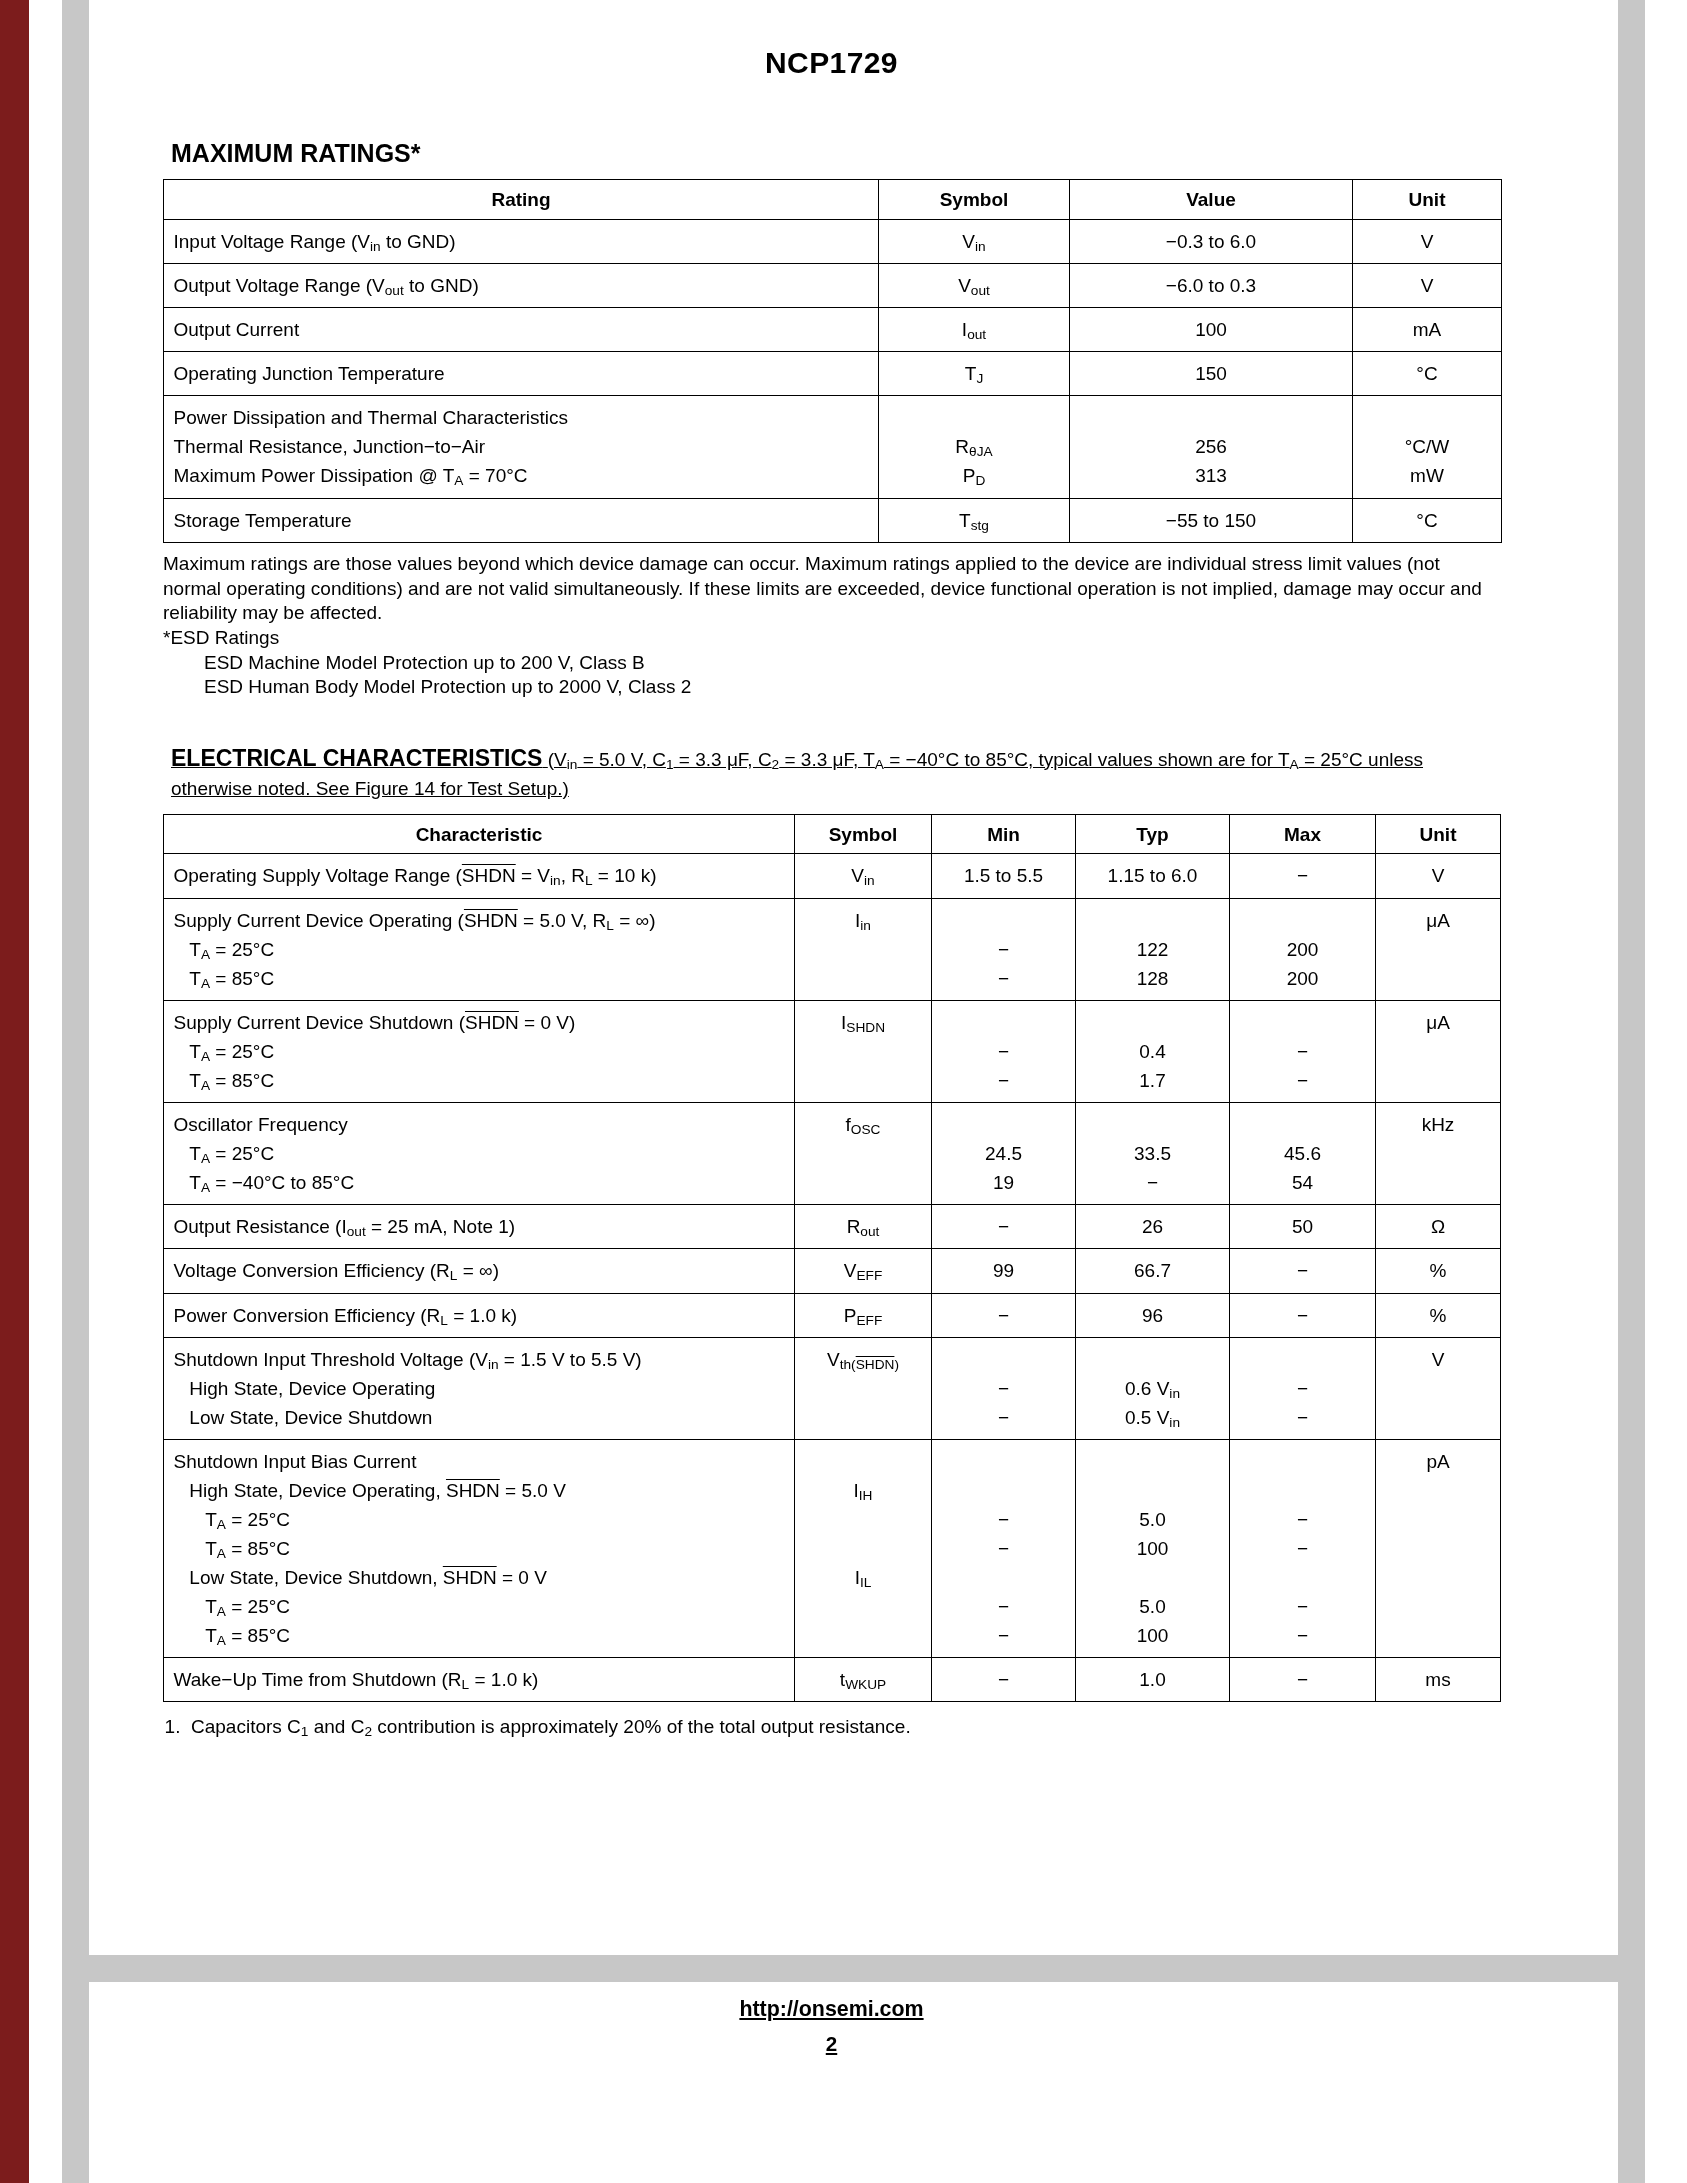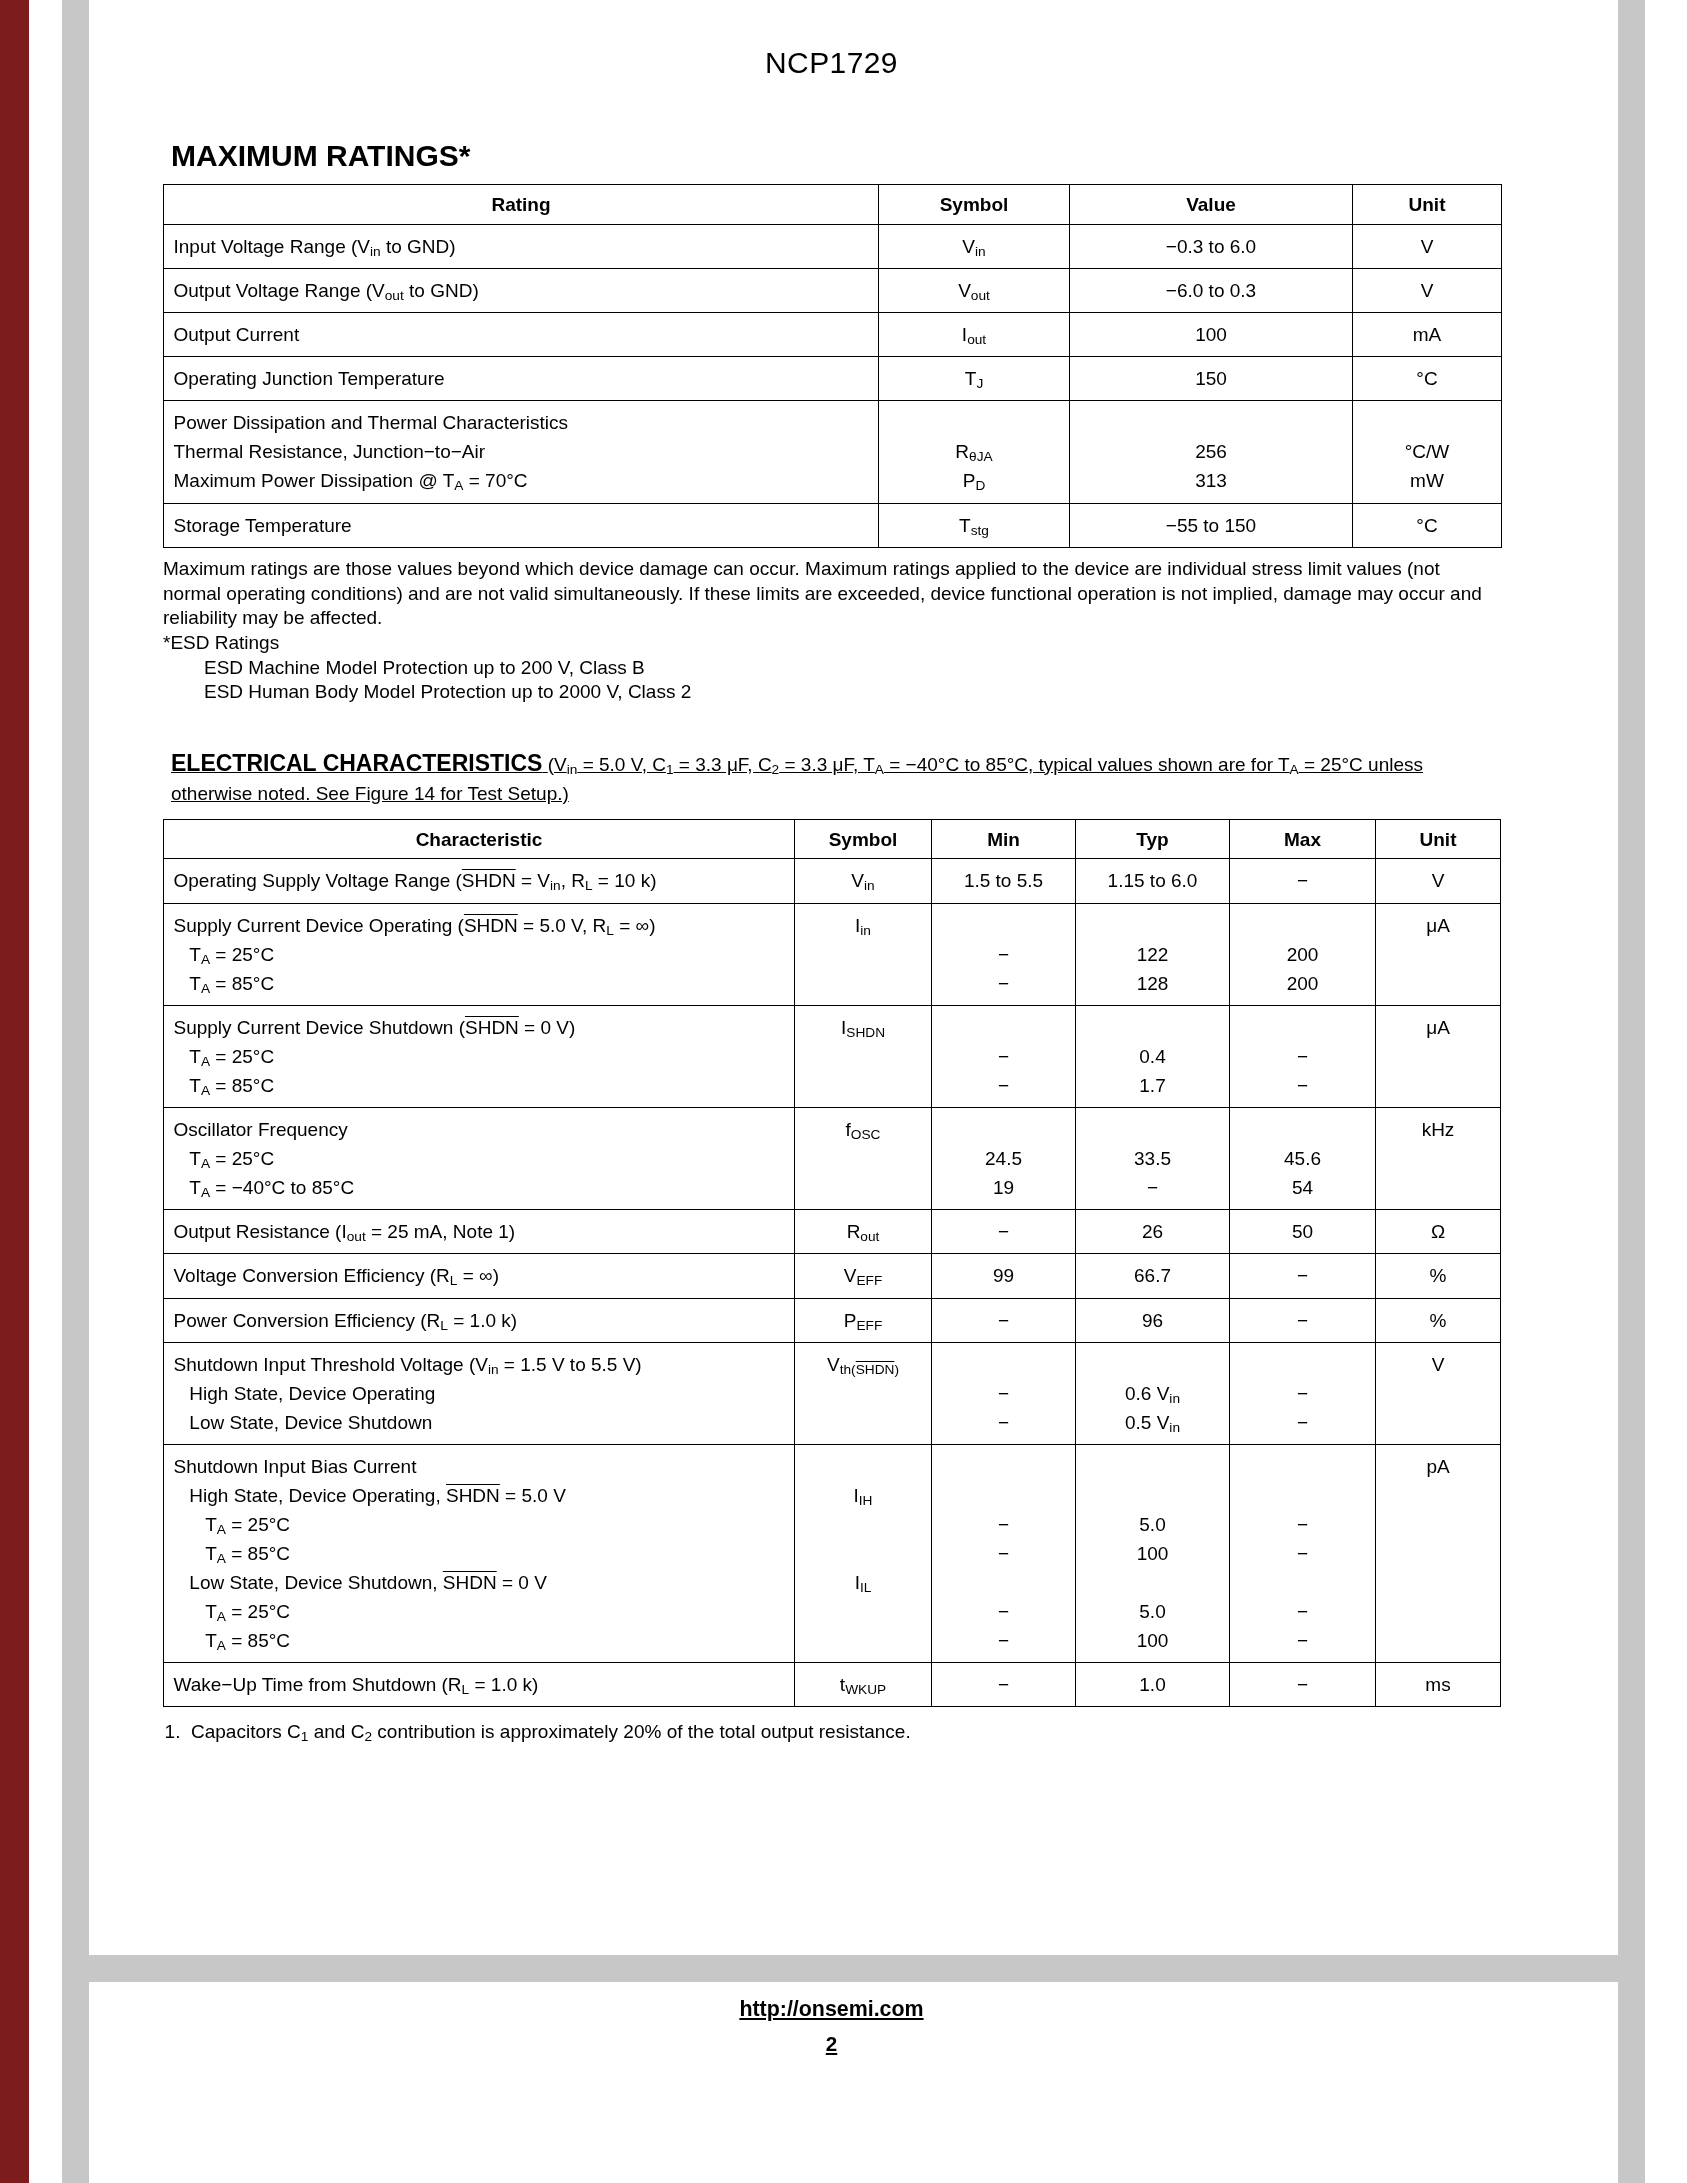--- a/index.html
+++ b/index.html
@@ -15,22 +15,22 @@
   }
   
   .bar { position: absolute; }
   .bar.red  { left: 0; top: 0; width: 29px; height: 2183px; background: #7c1c1c; }
   .bar.gl   { left: 62px; top: 0; width: 27px; height: 2183px; background: #c7c7c7; }
   .bar.gr   { left: 1618px; top: 0; width: 27px; height: 2183px; background: #c7c7c7; }
   .bar.gb   { left: 62px; top: 1955px; width: 1583px; height: 27px; background: #c7c7c7; }
 
   .content { position: absolute; left: 163px; top: 46px; width: 1337px; }
 
-  h1.title { margin: 0; text-align: center; font-size: 30px; font-weight: normal; letter-spacing: 0.4px; }
-  h2.sect  { margin: 59px 0 11px 8px; font-size: 30px; font-weight: bold; }
+  h1.title { margin: 0; text-align: center; font-size: 30px; font-weight: bold; letter-spacing: 0.4px; }
+  h2.sect  { margin: 59px 0 11px 8px; font-size: 25px; font-weight: bold; }
 
   table { border-collapse: collapse; table-layout: fixed; width: 1337px; }
   th, td {
     border: 1.6px solid #000;
     font-size: 19px;
     line-height: 29px;
     padding: 7.1px 9.5px;
     vertical-align: top;
     text-align: left;
     overflow: hidden;

